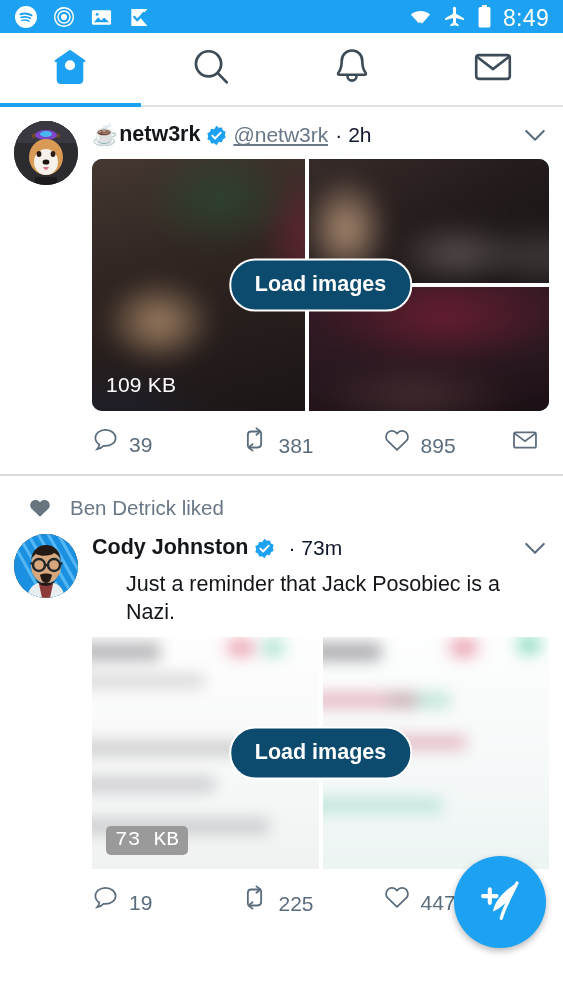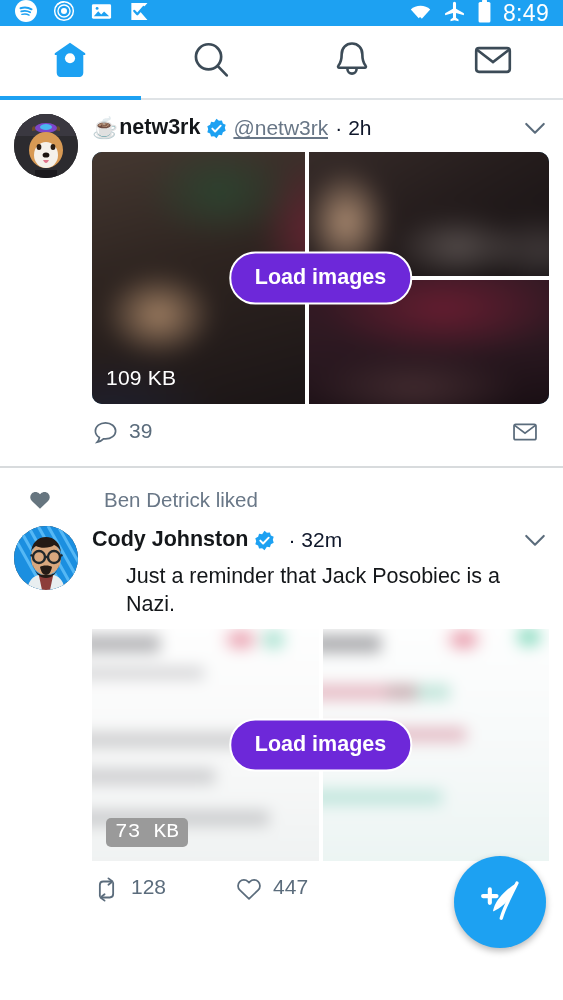--- a/index.html
+++ b/index.html
@@ -6,22 +6,22 @@
   html, body {
     width: 563px; height: 1000px;
     font-family: "Liberation Sans", sans-serif;
     background: #ffffff;
     overflow: hidden;
   }
   #app { width: 563px; height: 1000px; position: relative; background:#fff; }
 
   
   .status-bar {
-    height: 26px; background: #1DA1F2;
-    display: flex; align-items: center;
+    height: 33px; background: #1DA1F2;
+    display: flex; align-items: flex-end;
     padding: 0 14px; color: #fff;
   }
   .status-left { display:flex; align-items:center; gap:15px; }
   .status-right { margin-left:auto; display:flex; align-items:center; gap:10px; }
   .status-time { font-size: 23px; font-weight: 500; letter-spacing:.3px; color:#fff; }
   .sicon { display:block; }
 
   
   .nav-tabs {
     height: 74px; background:#fff;
@@ -141,41 +141,41 @@
     z-index:4; letter-spacing:.2px;
   }
   .size-label.badge {
     background:#9a9a9a; padding:2px 9px 4px; border-radius:5px;
     color:#ffffff;
   }
 
   .load-images-btn {
     position:absolute; left:50%; top:50%;
     transform:translate(-50%,-50%);
-    background:#6d28d9; border:2px solid #ffffff;
+    background:#0c4a6e; border:2px solid #ffffff;
     color:#ffffff; font-size:21.5px; font-weight:bold;
     padding:11px 24px 13px; border-radius:26px;
     z-index:6; cursor:pointer; white-space:nowrap;
   }
 
   
   .actions {
     display:flex; align-items:center;
     padding: 14px 0 16px 0; margin-right: 10px;
   }
-  .action { display:flex; align-items:flex-start; cursor:pointer; }
+  .action { display:flex; align-items:flex-end; cursor:pointer; }
   .action-count { font-size:21px; color:#5b6c7c; margin-left:10px; }
   .a1 { width:33%; } .a2 { width:32%; } .a3 { width:25%; }
   .a4 { margin-left:auto; }
 
   
   .context-line {
     display:flex; align-items:center;
     padding: 20px 14px 0 28px;
-    font-size:20.5px; color:#697787;gap:34px;
+    font-size:20.5px; color:#697787;
   }
   .context-line .ctx-icon { margin-right:18px; display:flex; }
   .ctx-label { color:#697787; font-size:20.5px; }
 
   .divider { height:2px; background:#d8dbdd; width:100%; }
 
   
   .fab {
     position:absolute; right:17px; bottom:52px;
     width:92px; height:92px; border-radius:50%;
@@ -341,20 +341,39 @@
           </div>
 
           <div class="actions">
             <div class="action a1">
               <span>
                 <svg width="27" height="27" viewBox="0 0 24 24">
                     <path d="M12 3.4c-5 0-9 3.2-9 7.2 0 2.4 1.4 4.5 3.6 5.8-.2 1.5-.9 3-2 4.2 2.2-.4 4.2-1.5 5.6-3 .6.1 1.2.1 1.8.1 5 0 9-3.2 9-7.1S17 3.4 12 3.4z" fill="none" stroke="#5b6c7c" stroke-width="1.5"></path>
                   </svg>
               </span>
               <span class="action-count">39</span>
+            </div>
+            <div class="action a2">
+              <span>
+                <svg width="29" height="29" viewBox="0 0 24 24">
+                    <path d="M6.5 17.4V8.2c0-1.6 1.2-2.8 2.8-2.8h7" fill="none" stroke="#5b6c7c" stroke-width="1.5" stroke-linecap="round"></path>
+                    <path d="M13.6 2.8 17 5.4l-3.4 2.6" fill="none" stroke="#5b6c7c" stroke-width="1.5" stroke-linecap="round" stroke-linejoin="round"></path>
+                    <path d="M17.5 6.6v9.2c0 1.6-1.2 2.8-2.8 2.8h-7" fill="none" stroke="#5b6c7c" stroke-width="1.5" stroke-linecap="round"></path>
+                    <path d="M10.4 21.2 7 18.6l3.4-2.6" fill="none" stroke="#5b6c7c" stroke-width="1.5" stroke-linecap="round" stroke-linejoin="round"></path>
+                  </svg>
+              </span>
+              <span class="action-count">381</span>
+            </div>
+            <div class="action a3">
+              <span>
+                <svg width="28" height="28" viewBox="0 0 24 24">
+                    <path d="M12 20.4 4.2 13c-2.1-2-2.1-5.3-.1-7.3 1.9-1.9 5.1-1.9 7.1 0l.8.8.8-.8c2-1.9 5.2-1.9 7.1 0 2 2 2 5.3-.1 7.3z" fill="none" stroke="#5b6c7c" stroke-width="1.5" stroke-linejoin="round"></path>
+                  </svg>
+              </span>
+              <span class="action-count">895</span>
             </div>
             <div class="action a4">
               <span>
                 <svg width="28" height="28" viewBox="0 0 24 24">
                     <rect x="2.6" y="5.4" width="18.8" height="13.2" rx="1.5" fill="none" stroke="#5b6c7c" stroke-width="1.5"></rect>
                     <path d="M3.4 6.5 12 13l8.6-6.5" fill="none" stroke="#5b6c7c" stroke-width="1.5" stroke-linecap="round"></path>
                   </svg>
               </span>
             </div>
           </div>
@@ -401,21 +420,21 @@
         </div>
         <div class="tweet-body">
           <div class="tweet-head">
             <span class="display-name">Cody Johnston</span>
             <span class="verified">
               <svg width="21" height="21" viewBox="0 0 24 24">
                   <path d="M12 .9l2.7 2.3 3.5-.4 1.1 3.4 3.2 1.6-1 3.4 1 3.4-3.2 1.6-1.1 3.4-3.5-.4L12 23.1l-2.7-2.3-3.5.4-1.1-3.4-3.2-1.6 1-3.4-1-3.4 3.2-1.6 1.1-3.4 3.5.4z" fill="#1DA1F2"></path>
                   <path d="M7.2 12.1l3.2 3.3 6.4-6.6" stroke="#fff" stroke-width="2.2" fill="none" stroke-linecap="round" stroke-linejoin="round"></path>
                 </svg>
             </span>
-            <span class="dot-time"><span>·</span>&nbsp;<span>32m</span></span>
+            <span class="dot-time"><span>·</span>&nbsp;<span>73m</span></span>
             <span class="caret">
               <svg width="28" height="28" viewBox="0 0 24 24">
                   <path d="M4.5 8.5 12 16l7.5-7.5" stroke="#5b6c7c" stroke-width="1.8" fill="none" stroke-linecap="round" stroke-linejoin="round"></path>
                 </svg>
             </span>
           </div>
 
           <div class="tweet-text">Just a reminder that Jack Posobiec is a Nazi.</div>
 
           <div class="media" style="height:232px; border-radius:0;">
@@ -425,30 +444,38 @@
                 <span class="size-label badge">73 KB</span>
               </div>
               <div class="media-cell" style="flex:1; height:232px; background:#fff;">
                 <div class="ph-light-b"></div>
               </div>
             </div>
             <button class="load-images-btn">Load images</button>
           </div>
 
           <div class="actions">
+            <div class="action a1">
+              <span>
+                <svg width="27" height="27" viewBox="0 0 24 24">
+                    <path d="M12 3.4c-5 0-9 3.2-9 7.2 0 2.4 1.4 4.5 3.6 5.8-.2 1.5-.9 3-2 4.2 2.2-.4 4.2-1.5 5.6-3 .6.1 1.2.1 1.8.1 5 0 9-3.2 9-7.1S17 3.4 12 3.4z" fill="none" stroke="#5b6c7c" stroke-width="1.5"></path>
+                  </svg>
+              </span>
+              <span class="action-count">19</span>
+            </div>
             <div class="action a2">
               <span>
                 <svg width="29" height="29" viewBox="0 0 24 24">
                     <path d="M6.5 17.4V8.2c0-1.6 1.2-2.8 2.8-2.8h7" fill="none" stroke="#5b6c7c" stroke-width="1.5" stroke-linecap="round"></path>
                     <path d="M13.6 2.8 17 5.4l-3.4 2.6" fill="none" stroke="#5b6c7c" stroke-width="1.5" stroke-linecap="round" stroke-linejoin="round"></path>
                     <path d="M17.5 6.6v9.2c0 1.6-1.2 2.8-2.8 2.8h-7" fill="none" stroke="#5b6c7c" stroke-width="1.5" stroke-linecap="round"></path>
                     <path d="M10.4 21.2 7 18.6l3.4-2.6" fill="none" stroke="#5b6c7c" stroke-width="1.5" stroke-linecap="round" stroke-linejoin="round"></path>
                   </svg>
               </span>
-              <span class="action-count">128</span>
+              <span class="action-count">225</span>
             </div>
             <div class="action a3">
               <span>
                 <svg width="28" height="28" viewBox="0 0 24 24">
                     <path d="M12 20.4 4.2 13c-2.1-2-2.1-5.3-.1-7.3 1.9-1.9 5.1-1.9 7.1 0l.8.8.8-.8c2-1.9 5.2-1.9 7.1 0 2 2 2 5.3-.1 7.3z" fill="none" stroke="#5b6c7c" stroke-width="1.5" stroke-linejoin="round"></path>
                   </svg>
               </span>
               <span class="action-count">447</span>
             </div>
             <div class="action a4">

